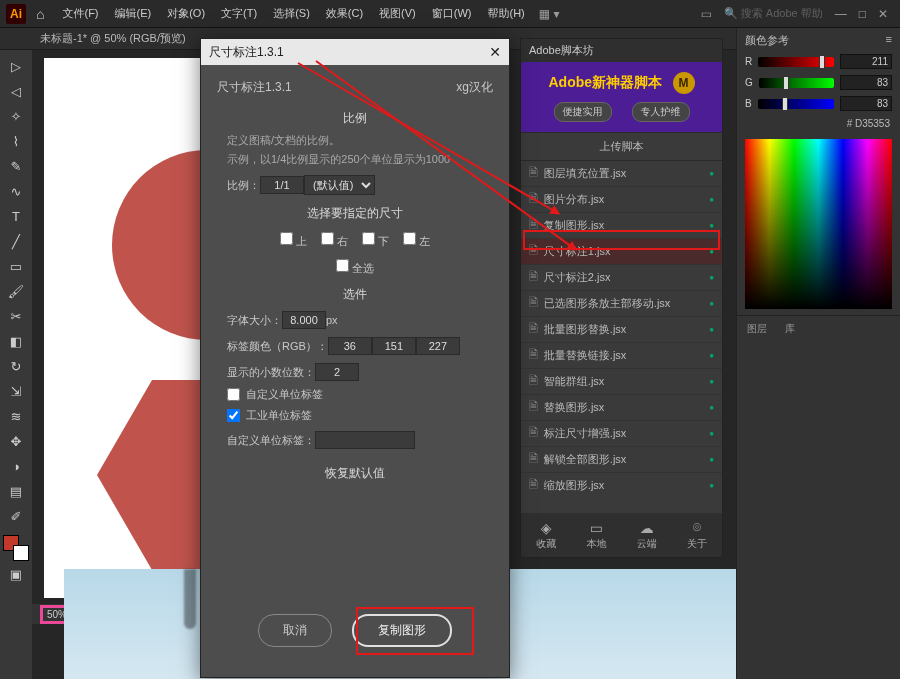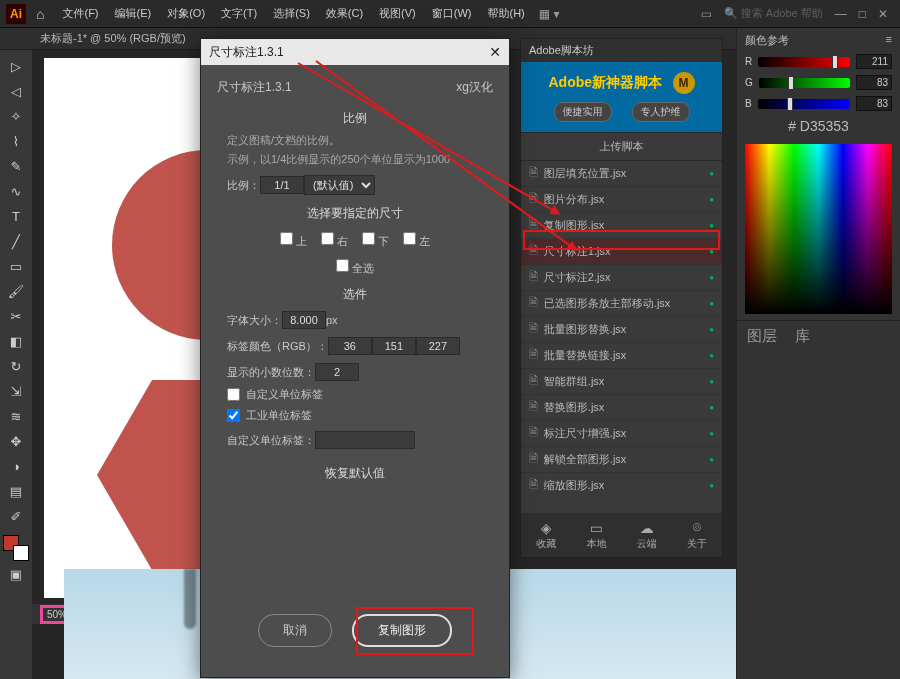--- a/index.html
+++ b/index.html
@@ -44,21 +44,21 @@
 .dialog .checkbox-row { display: flex; align-items: center; gap: 6px; margin: 6px 0 4px 10px; font-size: 11px; }
 .dialog .checkgroup { display: flex; justify-content: center; gap: 14px; margin: 10px 0; font-size: 11px; }
 .dialog .buttons { position: absolute; bottom: 30px; left: 0; right: 0; display: flex; justify-content: center; gap: 20px; }
 .dialog .btn { border: 1px solid #888; background: transparent; color: #ccc; padding: 6px 24px; border-radius: 16px; font-size: 12px; cursor: pointer; }
 .dialog .btn.primary { border: 2px solid #e0e0e0; color: #eee; }
 .dialog .highlight-box { position: absolute; border: 2px solid #e31919; pointer-events: none; }
 
 
 .panel-scripts { position: absolute; left: 520px; top: 38px; width: 203px; height: 520px; background: #3a3a3a; border: 1px solid #222; z-index: 40; }
 .panel-scripts .tab { background: #2f2f2f; color: #ccc; font-size: 11px; padding: 4px 8px; }
-.panel-scripts .banner { background: #0369a1; padding: 10px; text-align: center; }
+.panel-scripts .banner { background: #4c1d95; padding: 10px; text-align: center; }
 .panel-scripts .banner .title { color: #ffcc00; font-size: 14px; font-weight: bold; display: inline-block; }
 .panel-scripts .banner .badge { display: inline-flex; width: 22px; height: 22px; background: #c99700; border-radius: 50%; vertical-align: middle; margin-left: 6px; align-items: center; justify-content: center; color: #3a2800; font-size: 12px; font-weight: bold; }
 .panel-scripts .pills { display: flex; gap: 20px; justify-content: center; margin-top: 8px; }
 .panel-scripts .pill { background: #444; border: 1px solid #666; color: #ccc; font-size: 10px; padding: 2px 8px; border-radius: 9px; }
 .panel-scripts .upload { text-align: center; color: #bbb; font-size: 11px; padding: 6px; border-top: 1px solid #2a2a2a; border-bottom: 1px solid #2a2a2a; }
 .panel-scripts .list { max-height: 330px; overflow: hidden; }
 .panel-scripts .item { display: flex; align-items: center; padding: 3px 8px; font-size: 11px; color: #bbb; border-bottom: 1px solid #333; }
 .panel-scripts .item .fi { margin-right: 6px; opacity: .7; }
 .panel-scripts .item .dot { margin-left: auto; color: #0a6; font-size: 8px; }
 .panel-scripts .item.hl { background: #4a2a2a; }
@@ -68,27 +68,27 @@
 
 
 .rightcol { position: absolute; right: 0; top: 28px; width: 164px; bottom: 0; background: #333; border-left: 1px solid #222; z-index: 30; }
 .rightcol .palette-header { display:flex; justify-content:space-between; padding: 5px 8px 3px; color:#bbb; font-size:11px; }
 .rightcol .slider-row { display: flex; align-items: center; padding: 3px 8px; gap: 6px; font-size: 10px; color: #ccc; }
 .rightcol .slider-row .track { flex: 1; height: 10px; border-radius: 2px; position: relative; }
 .rightcol .slider-row.r .track { background: linear-gradient(90deg,#000,#f00); }
 .rightcol .slider-row.g .track { background: linear-gradient(90deg,#000,#0f0); }
 .rightcol .slider-row.b .track { background: linear-gradient(90deg,#000,#00f); }
 .rightcol .slider-row .knob { position: absolute; top: -2px; width: 6px; height: 14px; background: #ddd; border: 1px solid #333; }
-.rightcol .slider-row .val { background: #222; border: 1px solid #111; padding: 1px 3px; width: 36px; text-align: right; font-size: 10px; }
-.rightcol .hexline { text-align: center; padding: 4px 10px; color: #bbb; font-size: 14px; }
+.rightcol .slider-row .val { background: #222; border: 1px solid #111; padding: 1px 3px; width: 52px; text-align: right; font-size: 10px; }
+.rightcol .hexline { text-align: right; padding: 4px 10px; color: #bbb; font-size: 10px; }
 .rightcol .picker { margin: 6px 8px; height: 170px; background:
   linear-gradient(0deg, #000, transparent),
   linear-gradient(90deg, #f00,#ff0,#0f0,#0ff,#00f,#f0f,#f00);
   position: relative; }
-.rightcol .bottom-tabs { padding: 6px 10px; color: #999; font-size: 15px; display: flex; gap: 18px; border-top: 1px solid #222; margin-top: 6px; }
+.rightcol .bottom-tabs { padding: 6px 10px; color: #999; font-size: 10px; display: flex; gap: 18px; border-top: 1px solid #222; margin-top: 6px; }
 
 
 .anno-line { position: absolute; height: 2px; background: #e31919; transform-origin: left center; z-index: 60; pointer-events: none; }
 .anno-line::after { content: ""; position: absolute; right: -8px; top: -4px; border: 5px solid transparent; border-left: 10px solid #e31919; }
 
 .below-bg { position: absolute; left: 32px; right: 164px; bottom: 0; height: 110px; background: linear-gradient(#b8d8e8,#d5e8f2); z-index: 1; }
 .below-bg .smudge { position:absolute; width:12px; background: rgba(60,70,75,.55); filter: blur(1px); border-radius: 0 0 6px 6px; }
 </style>
 </head>
 <body>

